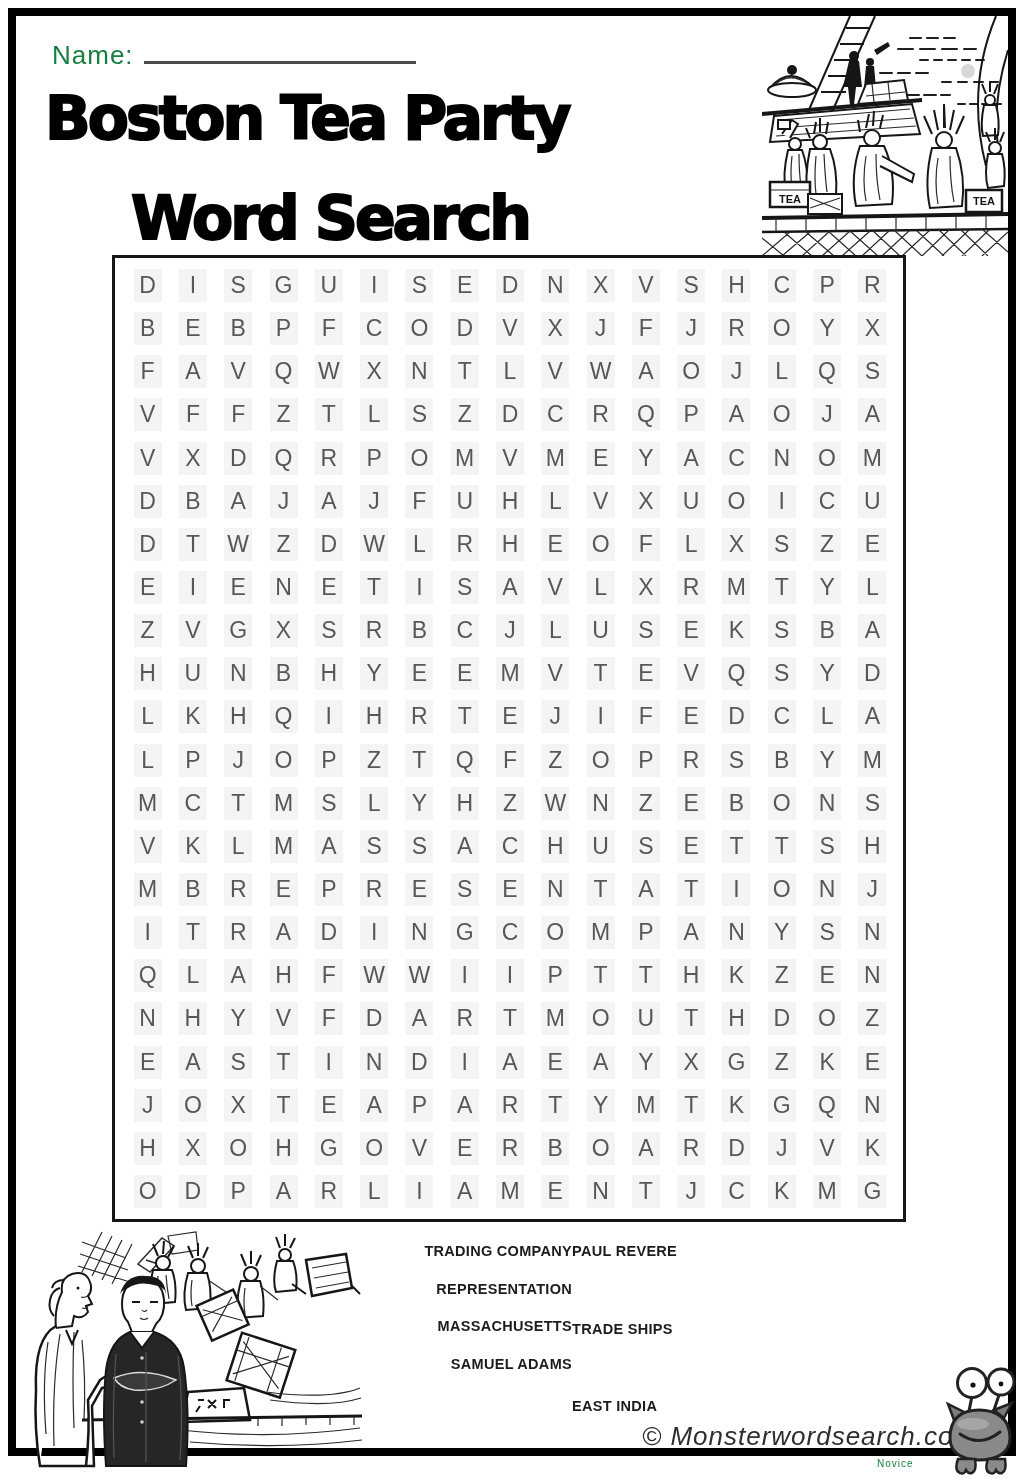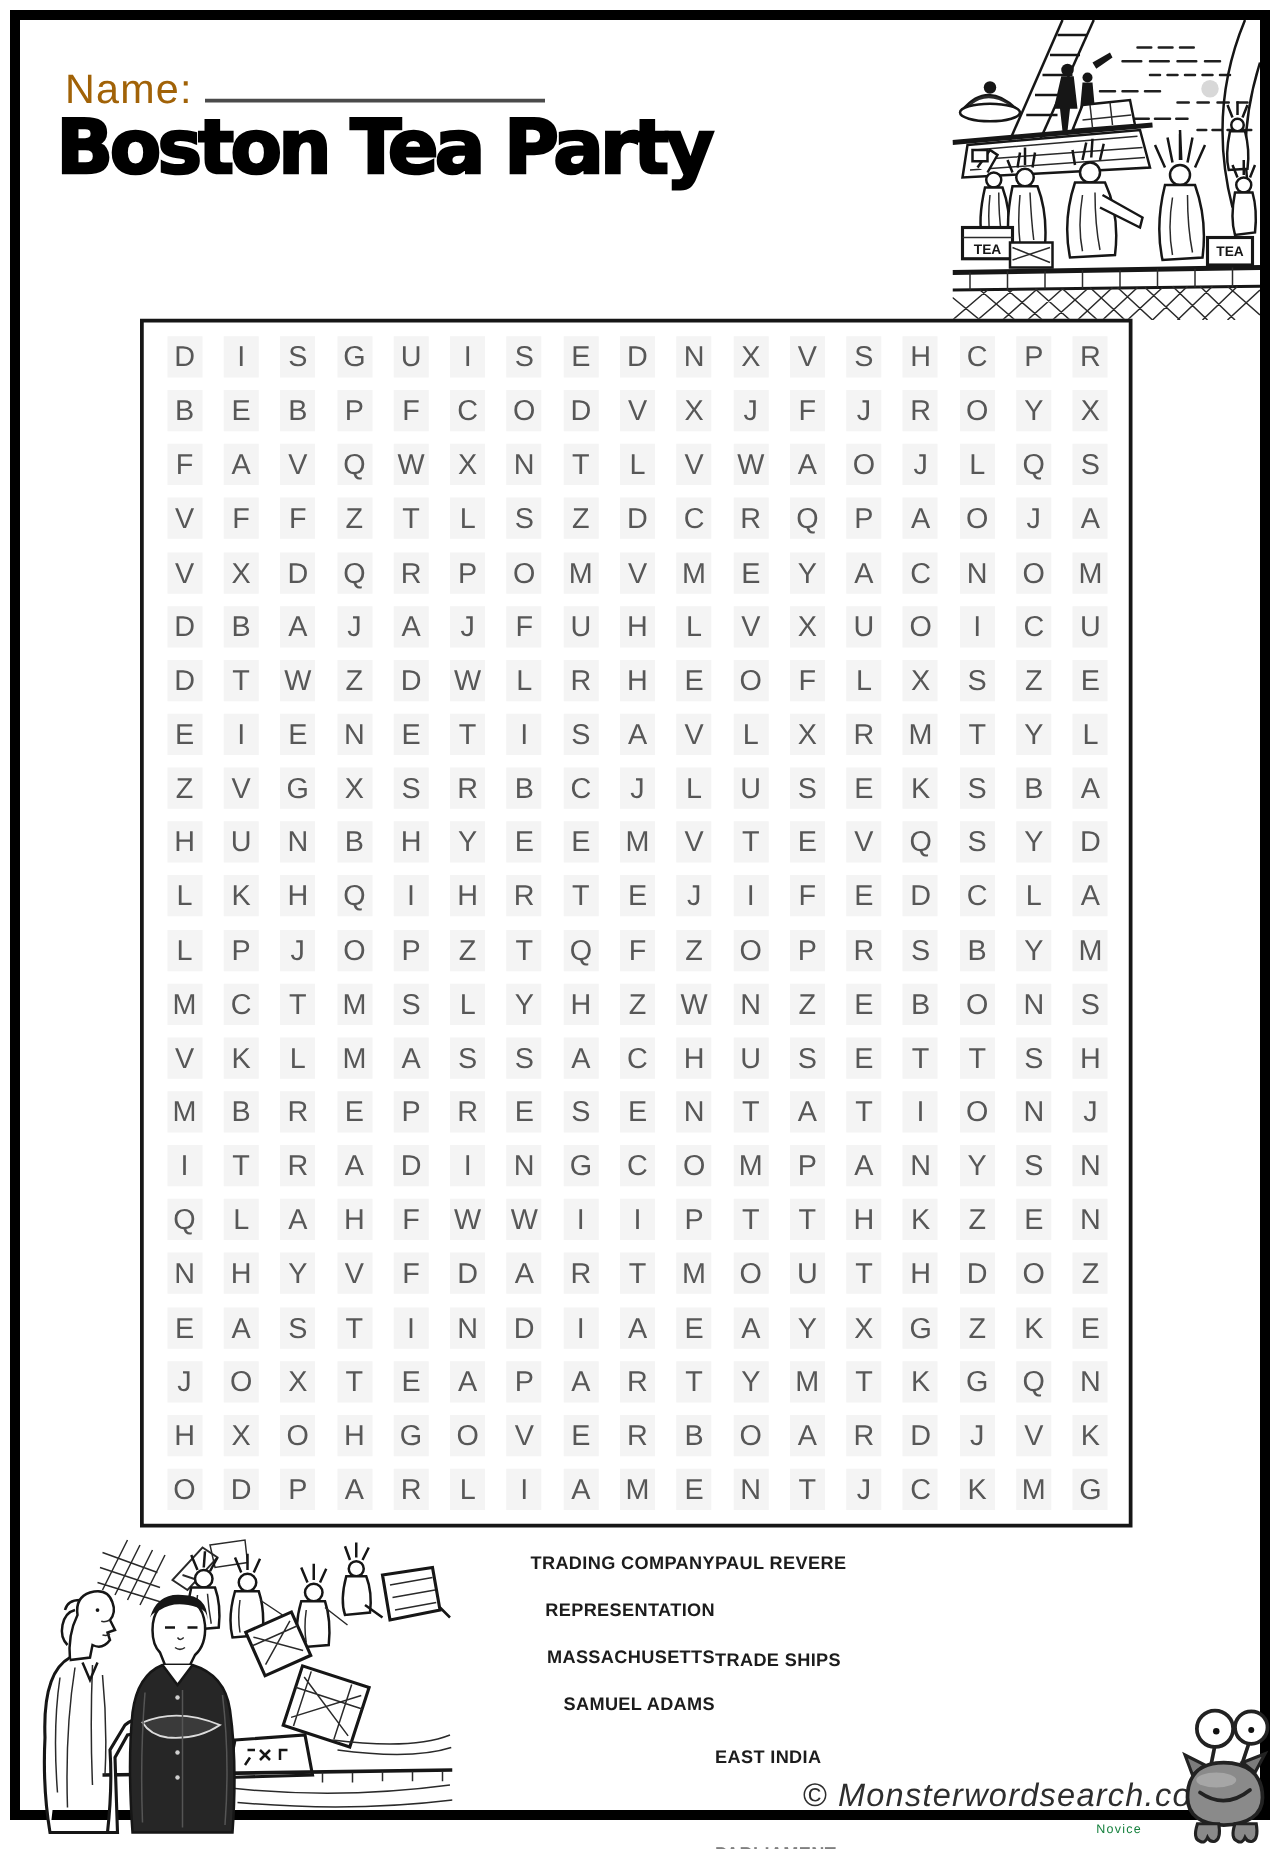--- a/index.html
+++ b/index.html
@@ -1,21 +1,21 @@
 <!DOCTYPE html>
 <html><head>
 <meta charset="utf-8">
 <style>
   html,body{margin:0;padding:0;background:#fff;}
   .page{position:relative;width:1024px;height:1479px;background:#ffffff;overflow:hidden;
         font-family:"Liberation Sans",sans-serif;}
   .frame{position:absolute;left:8px;top:8px;width:1008px;height:1448px;
          border:8px solid #000;box-sizing:border-box;z-index:1;}
   
-  .name-row{position:absolute;left:52px;top:52px;z-index:2;font-size:33px;color:#a16207;
+  .name-row{position:absolute;left:52px;top:40px;z-index:2;font-size:26px;color:#15803d;
             letter-spacing:1px;}
   .name-line{display:inline-block;width:272px;height:4px;border-bottom:3px solid #4a4a4a;
              margin-left:10px;vertical-align:baseline;}
   .title{position:absolute;left:45px;top:68px;z-index:2;color:#000;font-weight:900;
          font-family:"DejaVu Sans","Liberation Sans",sans-serif;
          font-size:60px;line-height:100px;letter-spacing:-3px;-webkit-text-stroke:2px #000;}
   .title .line2{margin-left:86px;}
   
   .engraving-tr{position:absolute;left:762px;top:16px;width:246px;height:240px;z-index:2;}
   .engraving-bl{position:absolute;left:30px;top:1230px;width:332px;height:240px;z-index:3;}
@@ -51,20 +51,21 @@
 <div class="page">
 
   <div class="frame"></div>
 
   <div class="name-row">
     <span>Name:</span><span class="name-line"></span>
   </div>
 
   <div class="title">
     <div class="line1">Boston Tea Party</div>
+    <div class="line2">Word Search</div>
   </div>
 
   <svg class="engraving-tr" viewBox="0 0 246 240">
     <rect width="246" height="240" fill="#ffffff"></rect>
 
     <g stroke="#1f1f1f" stroke-width="2" stroke-linecap="round">
       <line x1="148" y1="22" x2="198" y2="22" stroke-dasharray="11 6"></line>
       <line x1="136" y1="33" x2="214" y2="33" stroke-dasharray="15 7"></line>
       <line x1="158" y1="44" x2="228" y2="44" stroke-dasharray="8 6"></line>
       <line x1="118" y1="57" x2="172" y2="57" stroke-dasharray="12 6"></line>

